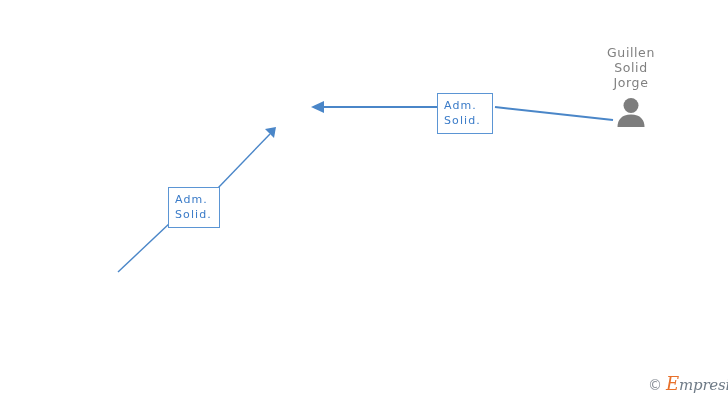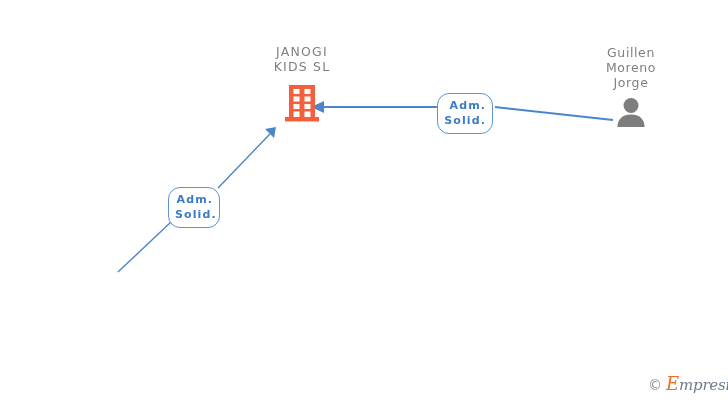--- a/index.html
+++ b/index.html
@@ -64,29 +64,28 @@
   .person-icon { display: block; margin: 0 auto; }
   .person-node.right .person-icon  { margin-top: 7px; }
   .person-node.bottom .person-name { margin-top: 6px; }
 
   
   .rel-label {
     position: absolute;
     box-sizing: border-box;
     background: #ffffff;
     border: 1.3px solid #5b95d4;
-    border-radius: 12px;
+    border-radius: 0;
     color: #3a7bc8;
     font-size: 11px;
     line-height: 15px;
     letter-spacing: 1.1px;
-    text-align: right;
+    text-align: left;
     padding: 4px 6px 5px 6px;
     white-space: pre-line;
-    font-weight: bold;
   }
   .rel-label.r1 { left: 437px; top: 93px;  width: 56px; }
   .rel-label.r2 { left: 168px; top: 187px; width: 52px; }
 
   
   .watermark {
     position: absolute;
     left: 648px;
     top: 376px;
     display: flex;
@@ -117,40 +116,24 @@
 
     <line x1="613" y1="120" x2="495" y2="107" stroke="#4a86c8" stroke-width="2"></line>
     <line x1="437" y1="107" x2="322" y2="107" stroke="#4a86c8" stroke-width="2"></line>
     <polygon points="311,107 324,101 324,113" fill="#4a86c8"></polygon>
 
     <line x1="118" y1="272" x2="171" y2="222" stroke="#4a86c8" stroke-width="1.4"></line>
     <line x1="218" y1="188" x2="270" y2="134" stroke="#4a86c8" stroke-width="1.4"></line>
     <polygon points="276,127 265,129 274,138" fill="#4a86c8"></polygon>
   </svg>
 
-  <div class="company-node">
-    <div class="company-title">JANOGI
-KIDS SL</div>
-    <svg class="building-icon" width="34" height="40" viewBox="0 0 34 40">
-      <rect x="4" y="2" width="26" height="32" fill="#f4603c"></rect>
-      <rect x="0" y="34" width="34" height="4.5" fill="#f4603c"></rect>
-      <rect x="8.5" y="6" width="6" height="5" fill="#ffffff"></rect>
-      <rect x="19.5" y="6" width="6" height="5" fill="#ffffff"></rect>
-      <rect x="8.5" y="13.5" width="6" height="5" fill="#ffffff"></rect>
-      <rect x="19.5" y="13.5" width="6" height="5" fill="#ffffff"></rect>
-      <rect x="8.5" y="21" width="6" height="5" fill="#ffffff"></rect>
-      <rect x="19.5" y="21" width="6" height="5" fill="#ffffff"></rect>
-      <rect x="8.5" y="28.5" width="6" height="5.5" fill="#ffffff"></rect>
-      <rect x="19.5" y="28.5" width="6" height="5.5" fill="#ffffff"></rect>
-    </svg>
-  </div>
 
   <div class="person-node right">
     <div class="person-name">Guillen
-Moreno
+Solid
 Jorge</div>
     <svg class="person-icon" width="34" height="30" viewBox="0 0 34 30">
       <circle cx="17" cy="8.5" r="7.5" fill="#7d7d7d"></circle>
       <path d="M17 17.5 C 7.5 17.5 3.5 23 3.5 30 L 30.5 30 C 30.5 23 26.5 17.5 17 17.5 Z" fill="#7d7d7d"></path>
     </svg>
   </div>
 
 
   <div class="rel-label r1">Adm.
 Solid.</div>

